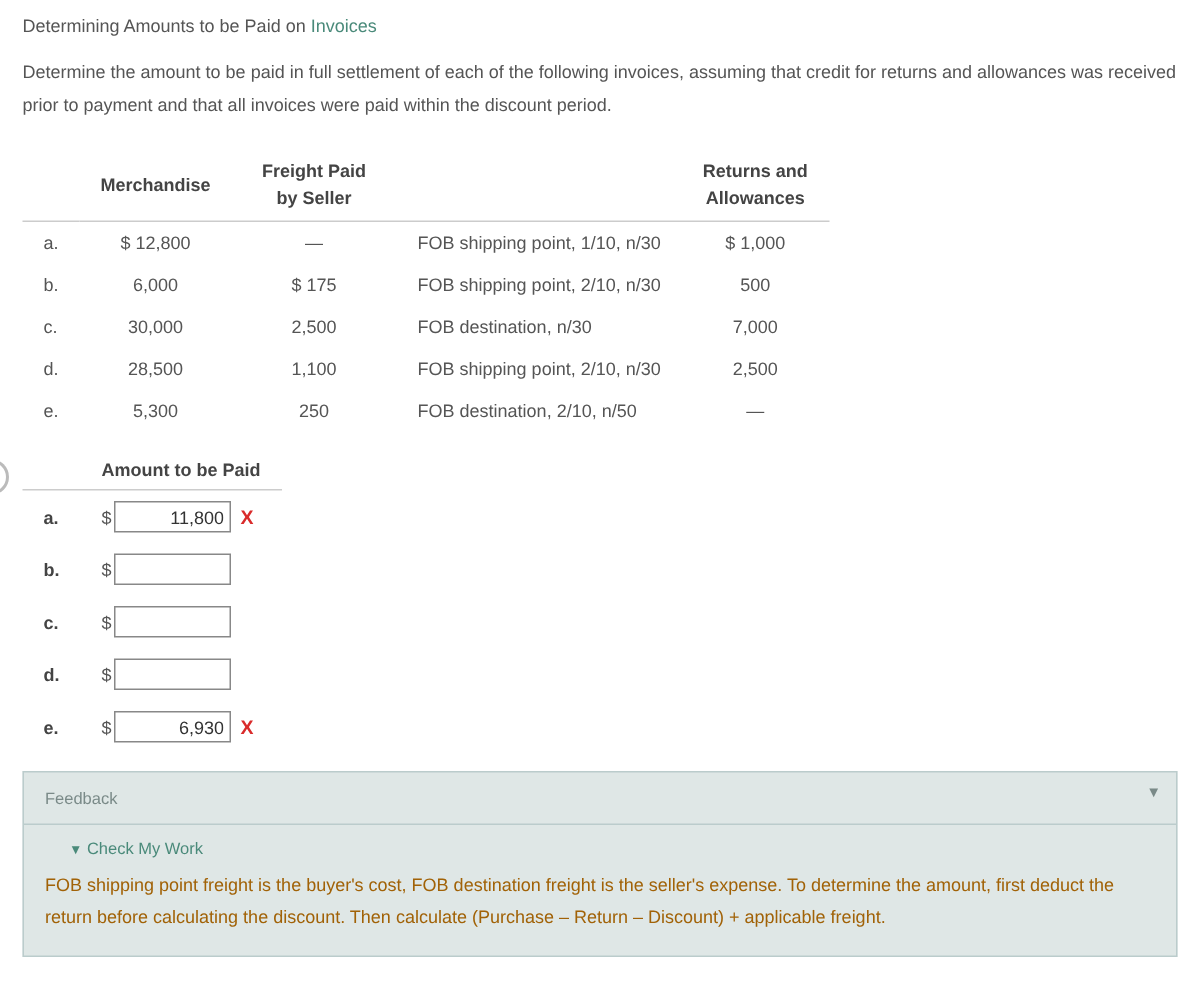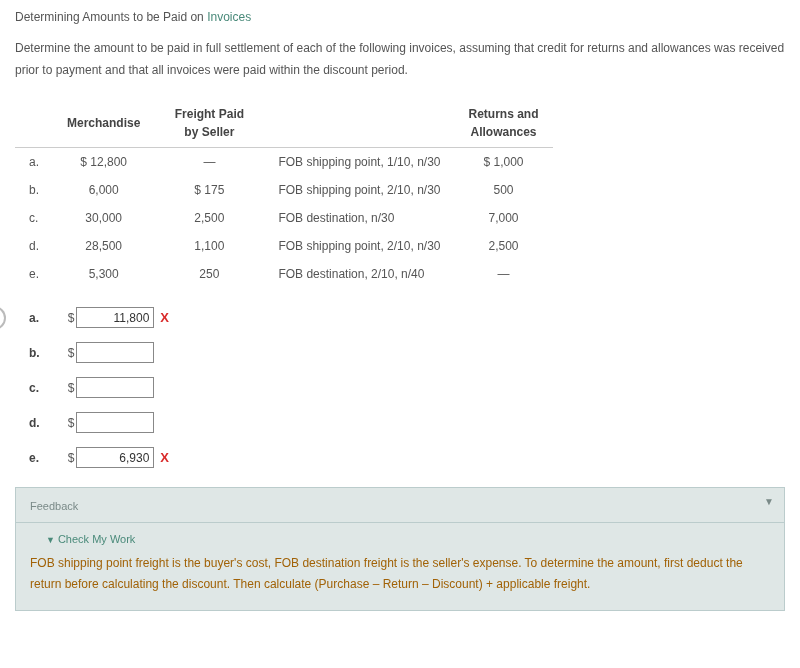--- a/index.html
+++ b/index.html
@@ -137,30 +137,34 @@
     <td class="row-label">d.</td>
     <td class="num">28,500</td>
     <td class="num">1,100</td>
     <td class="terms-col">FOB shipping point, 2/10, n/30</td>
     <td class="num">2,500</td>
   </tr>
   <tr>
     <td class="row-label">e.</td>
     <td class="num">5,300</td>
     <td class="num">250</td>
-    <td class="terms-col">FOB destination, 2/10, n/40</td>
+    <td class="terms-col">FOB destination, 2/10, n/50</td>
     <td class="num">—</td>
   </tr>
 </tbody>
   </table>
 
 <div class="ring"></div>
 
 <table class="data answers">
   <tbody>
+      <tr>
+    <th class="row-label"></th>
+    <th class="amount-header" style="text-align:left">Amount to be Paid</th>
+  </tr>
   <tr>
     <td class="row-label">a.</td>
     <td>
       <span class="dollar">$</span><input class="ans" value="11,800" style=""><span class="mark-x">X</span>
     </td>
   </tr>
   <tr>
     <td class="row-label">b.</td>
     <td>
       <span class="dollar">$</span><input class="ans" value="" style="">

